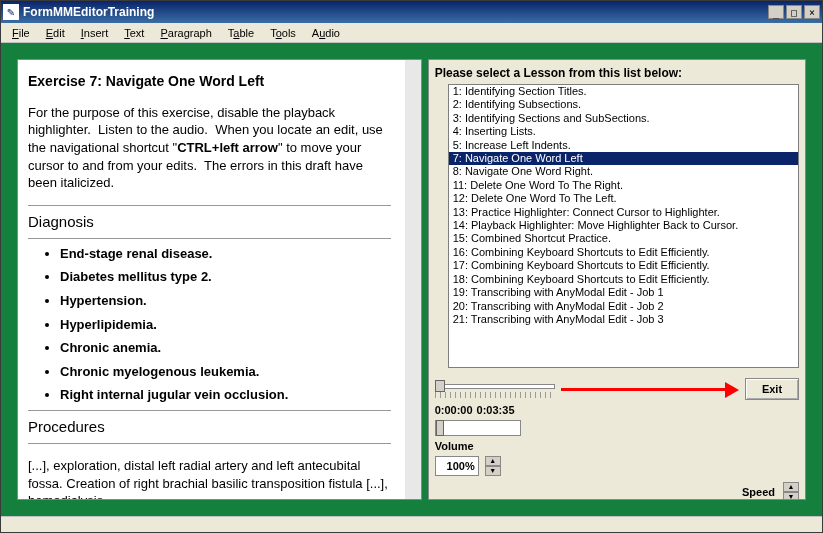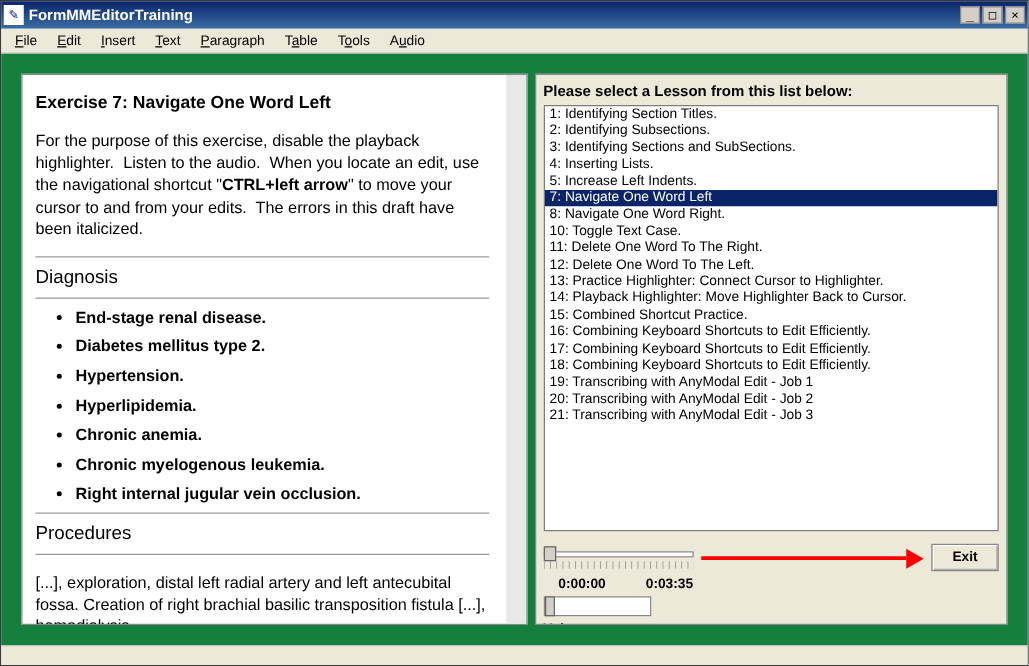--- a/index.html
+++ b/index.html
@@ -116,23 +116,24 @@
   }
   .right-pane .prompt {
     font-weight: bold;
     font-size: 12px;
     margin: 2px 0 4px 0;
   }
   .lesson-list {
     background:#fff;
     border: 1px solid #7e7e7e;
     flex: 0 0 auto;
-    height: 341px;
+    height: 284px;
     overflow:hidden;
     font-size: 11px;
+    margin-left: 13px;
   }
   .lesson-item {
     padding: 0px 4px;
     white-space: nowrap;
     line-height: 13.4px;
   }
   .lesson-item.selected {
     background: #0a246a;
     color:#fff;
   }
@@ -184,21 +185,21 @@
   }
   .exit-btn {
     height: 22px; width: 54px;
     background:#ece9d8;
     border:1px solid #888;
     box-shadow: inset 1px 1px 0 #fff, inset -1px -1px 0 #aaa;
     font-size:11px;
     text-align:center;
     line-height:20px;
   }
-  .time-row { display:flex; gap:32px; font-size:11px; margin-left:12px;}
+  .time-row { display:flex; gap:4px; font-size:11px; margin-left:0;}
   .vol-slider { width:86px; height:16px; position:relative; border:1px solid #888; background:#fff;}
   .vol-thumb { position:absolute; top:-1px; left:0; width:8px; height:16px; background:#d4d0c8; border:1px solid #666;}
   .speed-row { display:flex; align-items:center; gap:6px; }
   .speed-box {
     width:44px; height:20px; border:1px solid #888; background:#fff;
     display:flex; align-items:center; justify-content:flex-end; padding:0 3px;
   }
   .spin { display:flex; flex-direction:column; }
   .spin .sp {
     width:16px; height:10px; background:#d4d0c8; border:1px solid #888;
@@ -274,21 +275,20 @@
     <div class="right-pane">
       <div class="prompt">Please select a Lesson from this list below:</div>
       <div class="lesson-list" id="lesson-list">
           <div class="lesson-item">1: Identifying Section Titles.</div>
           <div class="lesson-item">2: Identifying Subsections.</div>
           <div class="lesson-item">3: Identifying Sections and SubSections.</div>
           <div class="lesson-item">4: Inserting Lists.</div>
           <div class="lesson-item">5: Increase Left Indents.</div>
           <div class="lesson-item selected">7: Navigate One Word Left</div>
           <div class="lesson-item">8: Navigate One Word Right.</div>
-          <div class="lesson-item">10: Toggle Text Case.</div>
           <div class="lesson-item">11: Delete One Word To The Right.</div>
           <div class="lesson-item">12: Delete One Word To The Left.</div>
           <div class="lesson-item">13: Practice Highlighter: Connect Cursor to Highlighter.</div>
           <div class="lesson-item">14: Playback Highlighter: Move Highlighter Back to Cursor.</div>
           <div class="lesson-item">15: Combined Shortcut Practice.</div>
           <div class="lesson-item">16: Combining Keyboard Shortcuts to Edit Efficiently.</div>
           <div class="lesson-item">17: Combining Keyboard Shortcuts to Edit Efficiently.</div>
           <div class="lesson-item">18: Combining Keyboard Shortcuts to Edit Efficiently.</div>
           <div class="lesson-item">19: Transcribing with AnyModal Edit - Job 1</div>
           <div class="lesson-item">20: Transcribing with AnyModal Edit - Job 2</div>

